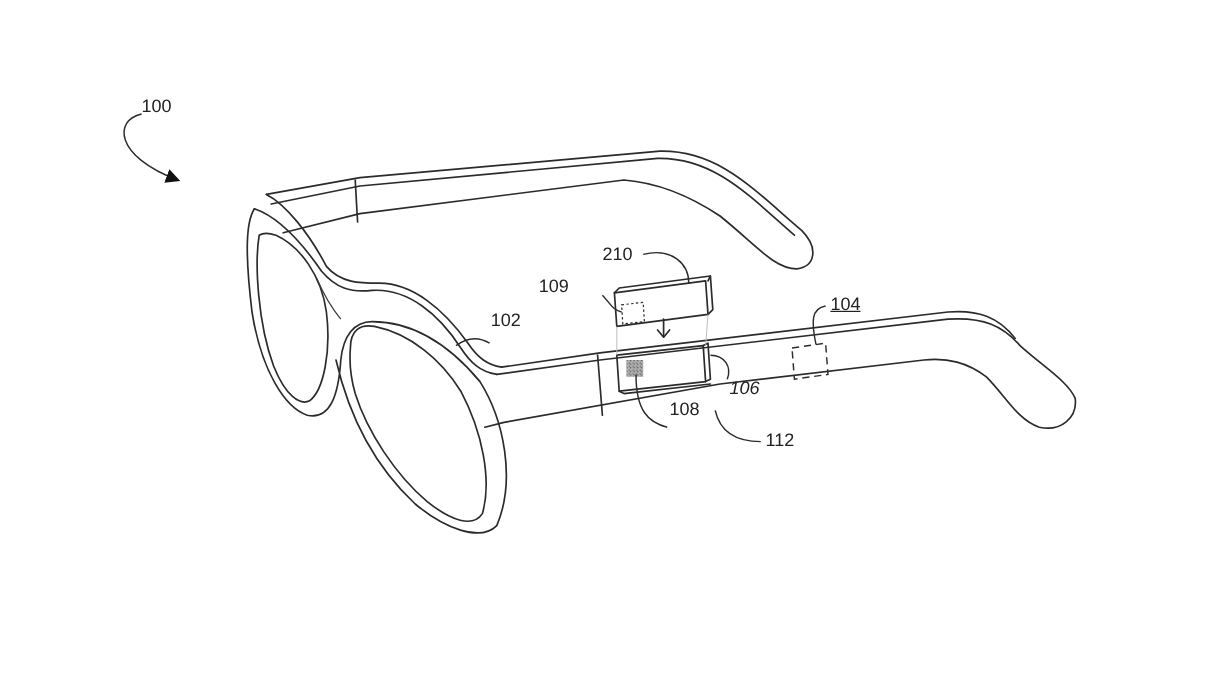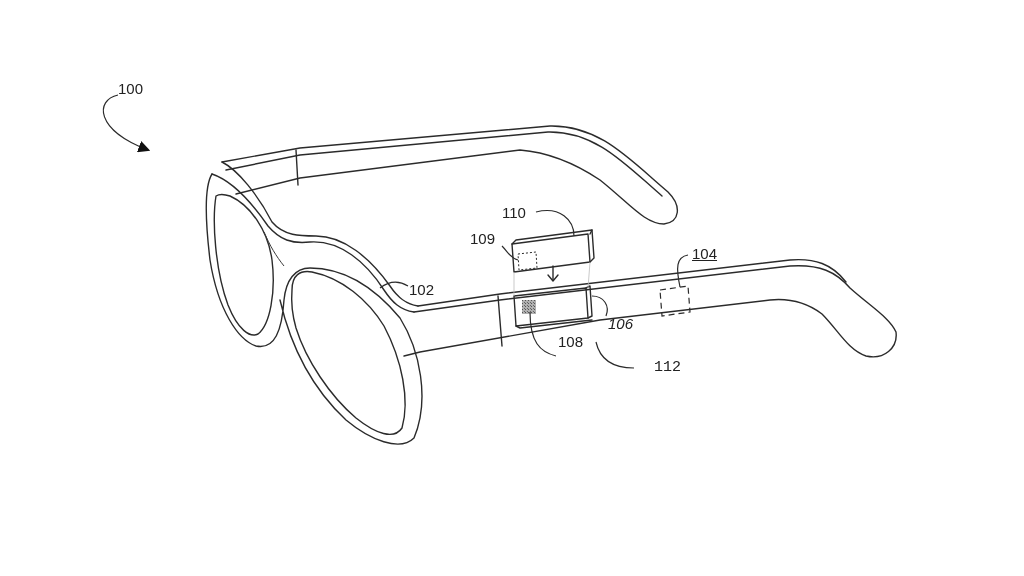--- a/index.html
+++ b/index.html
@@ -90,20 +90,20 @@
     <path class="leader" d="M380,288 C388,282 398,280 408,286"></path>
     <path class="leader" d="M688,255 C676,257 676,268 680,287"></path>
     <path class="leader" d="M592,296 C604,296 610,306 606,316"></path>
     <path class="leader" d="M530,312 C530,342 540,352 556,356"></path>
     <path class="leader" d="M502,246 C508,252 510,258 518,260"></path>
     <path class="leader" d="M536,212 C560,206 574,220 574,236"></path>
     <path class="leader" d="M596,342 C600,360 614,368 634,368"></path>
   </svg>
 
   <span class="ref-label" style="left:118px; top:81px;">100</span>
-  <span class="ref-label" style="left:409px; top:282px;">102</span>
+  <span class="ref-label" style="left:409px; top:260px;">102</span>
   <span class="ref-label" style="left:692px; top:246px;text-decoration:underline;">104</span>
   <span class="ref-label" style="left:608px; top:316px;font-style:italic;">106</span>
   <span class="ref-label" style="left:558px; top:334px;">108</span>
-  <span class="ref-label" style="left:470px; top:231px;">109</span>
-  <span class="ref-label" style="left:502px; top:205px;">110</span>
-  <span class="ref-label" style="left:654px; top:360px;font-family:Liberation Mono, monospace;">112</span>
+  <span class="ref-label" style="left:449px; top:231px;">109</span>
+  <span class="ref-label" style="left:502px; top:205px;">210</span>
+  <span class="ref-label" style="left:638px; top:360px;">112</span>
 </div>
 
 </body></html>

